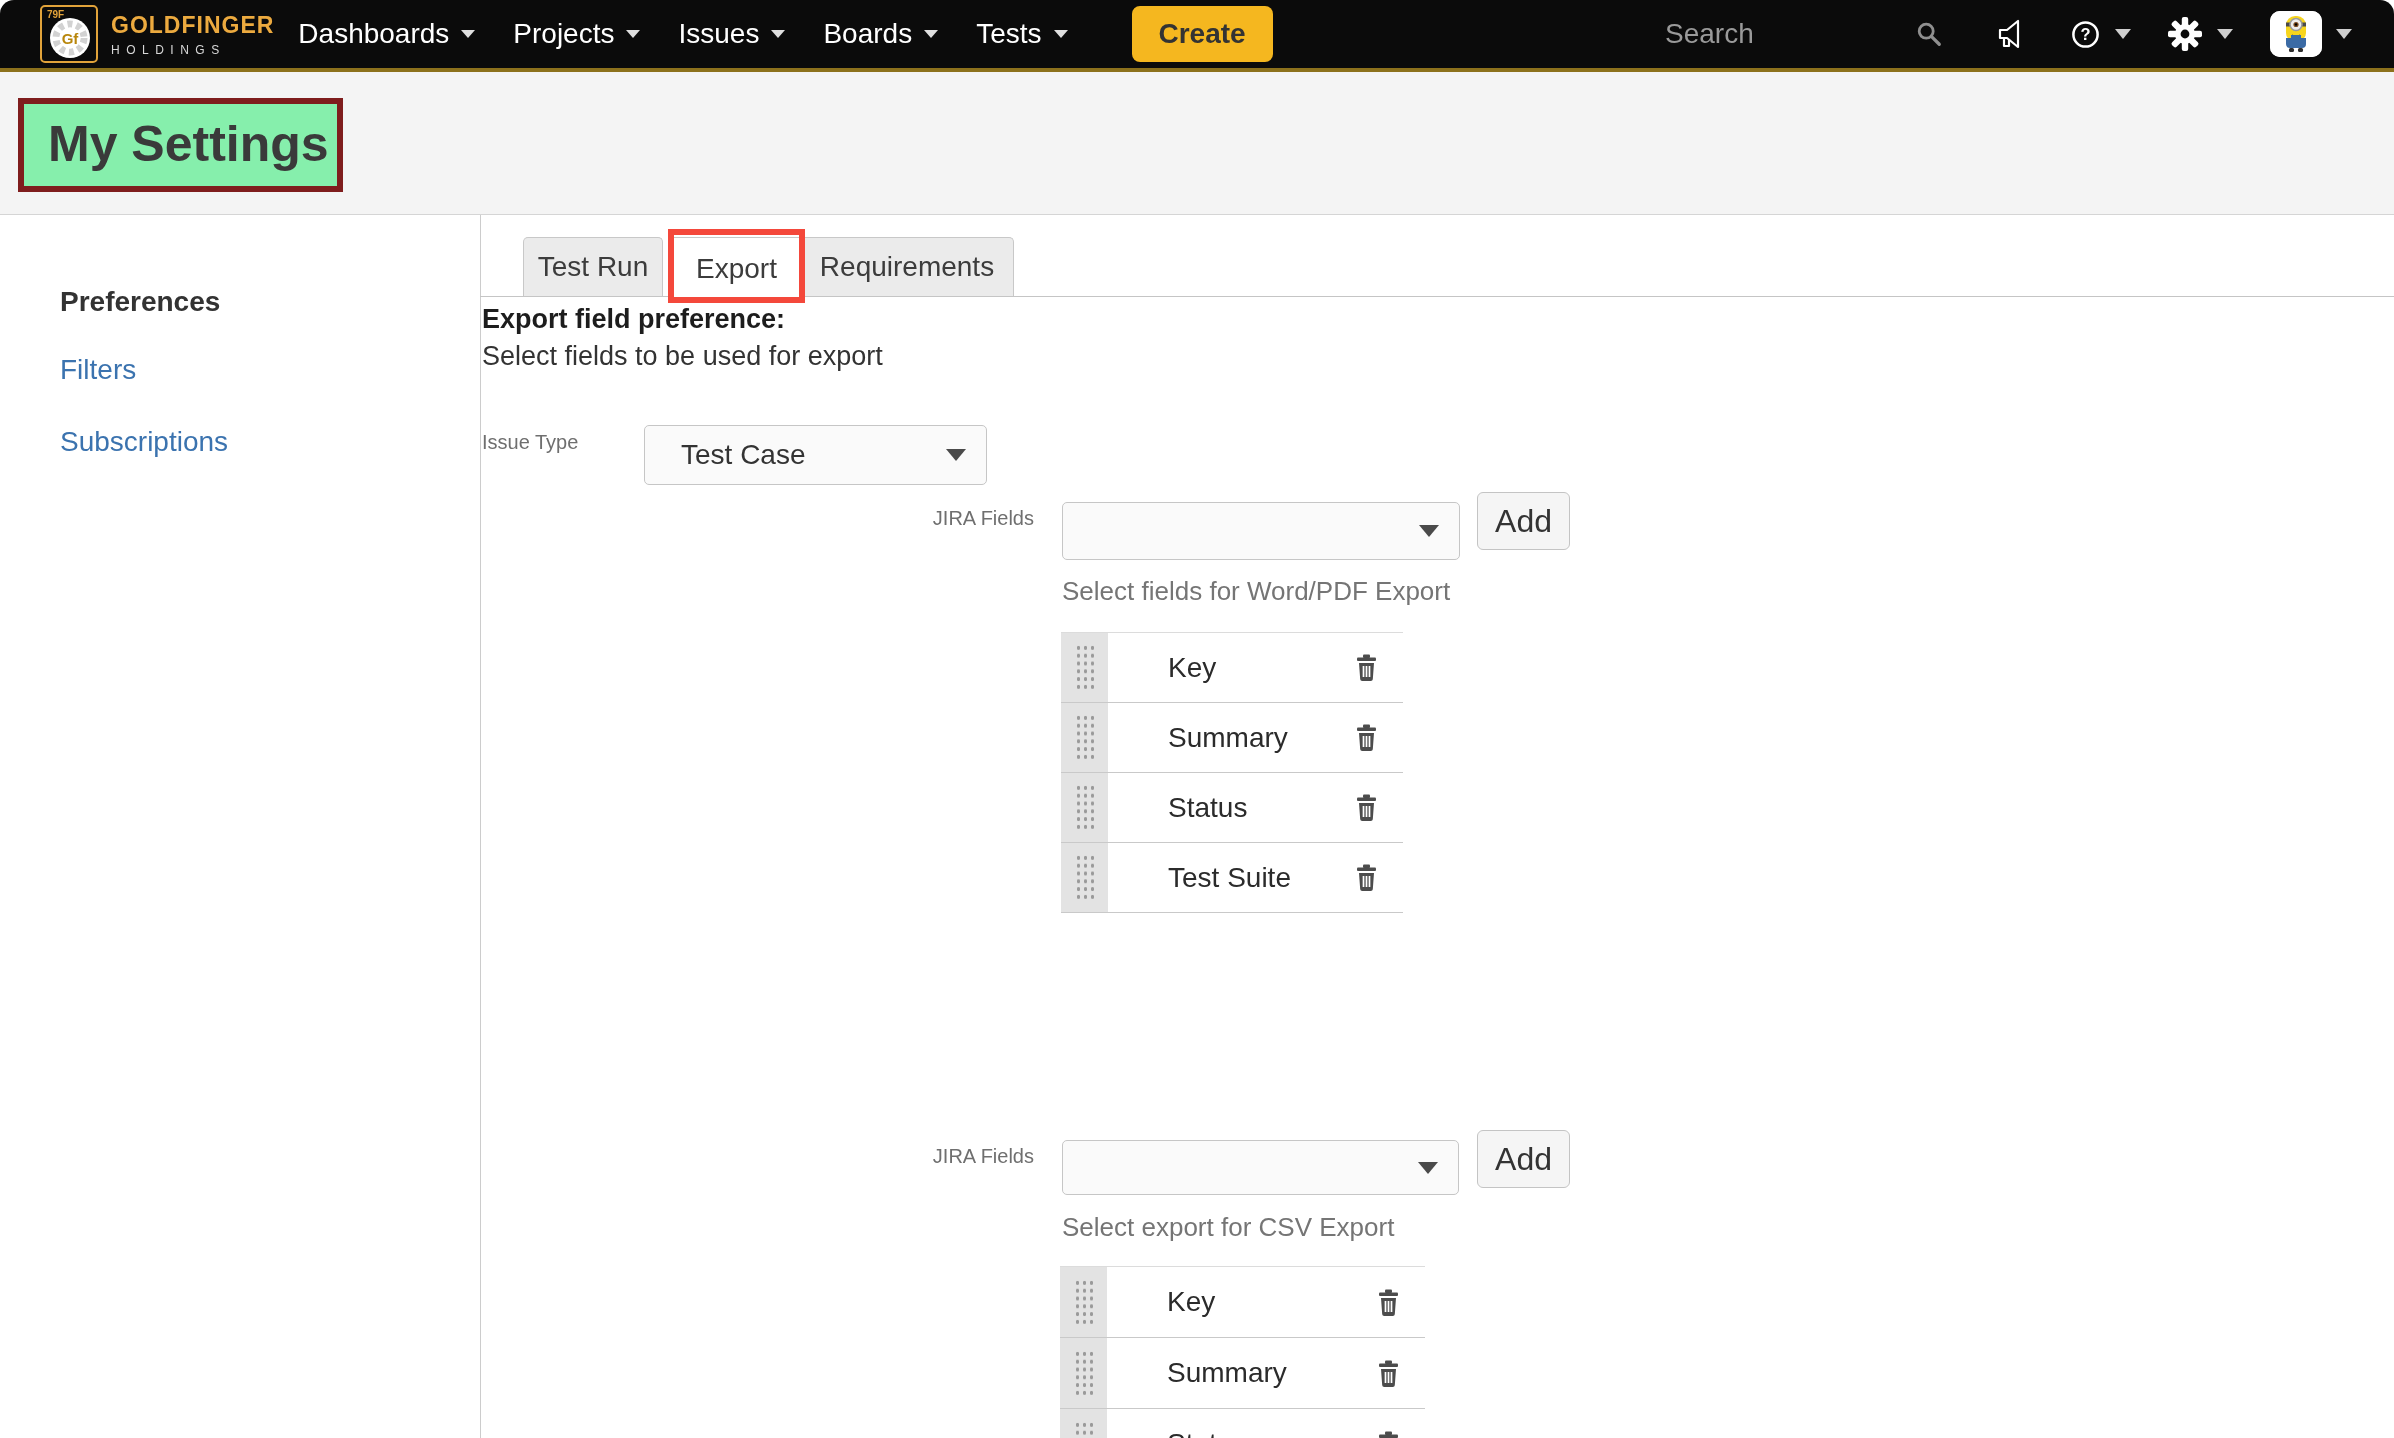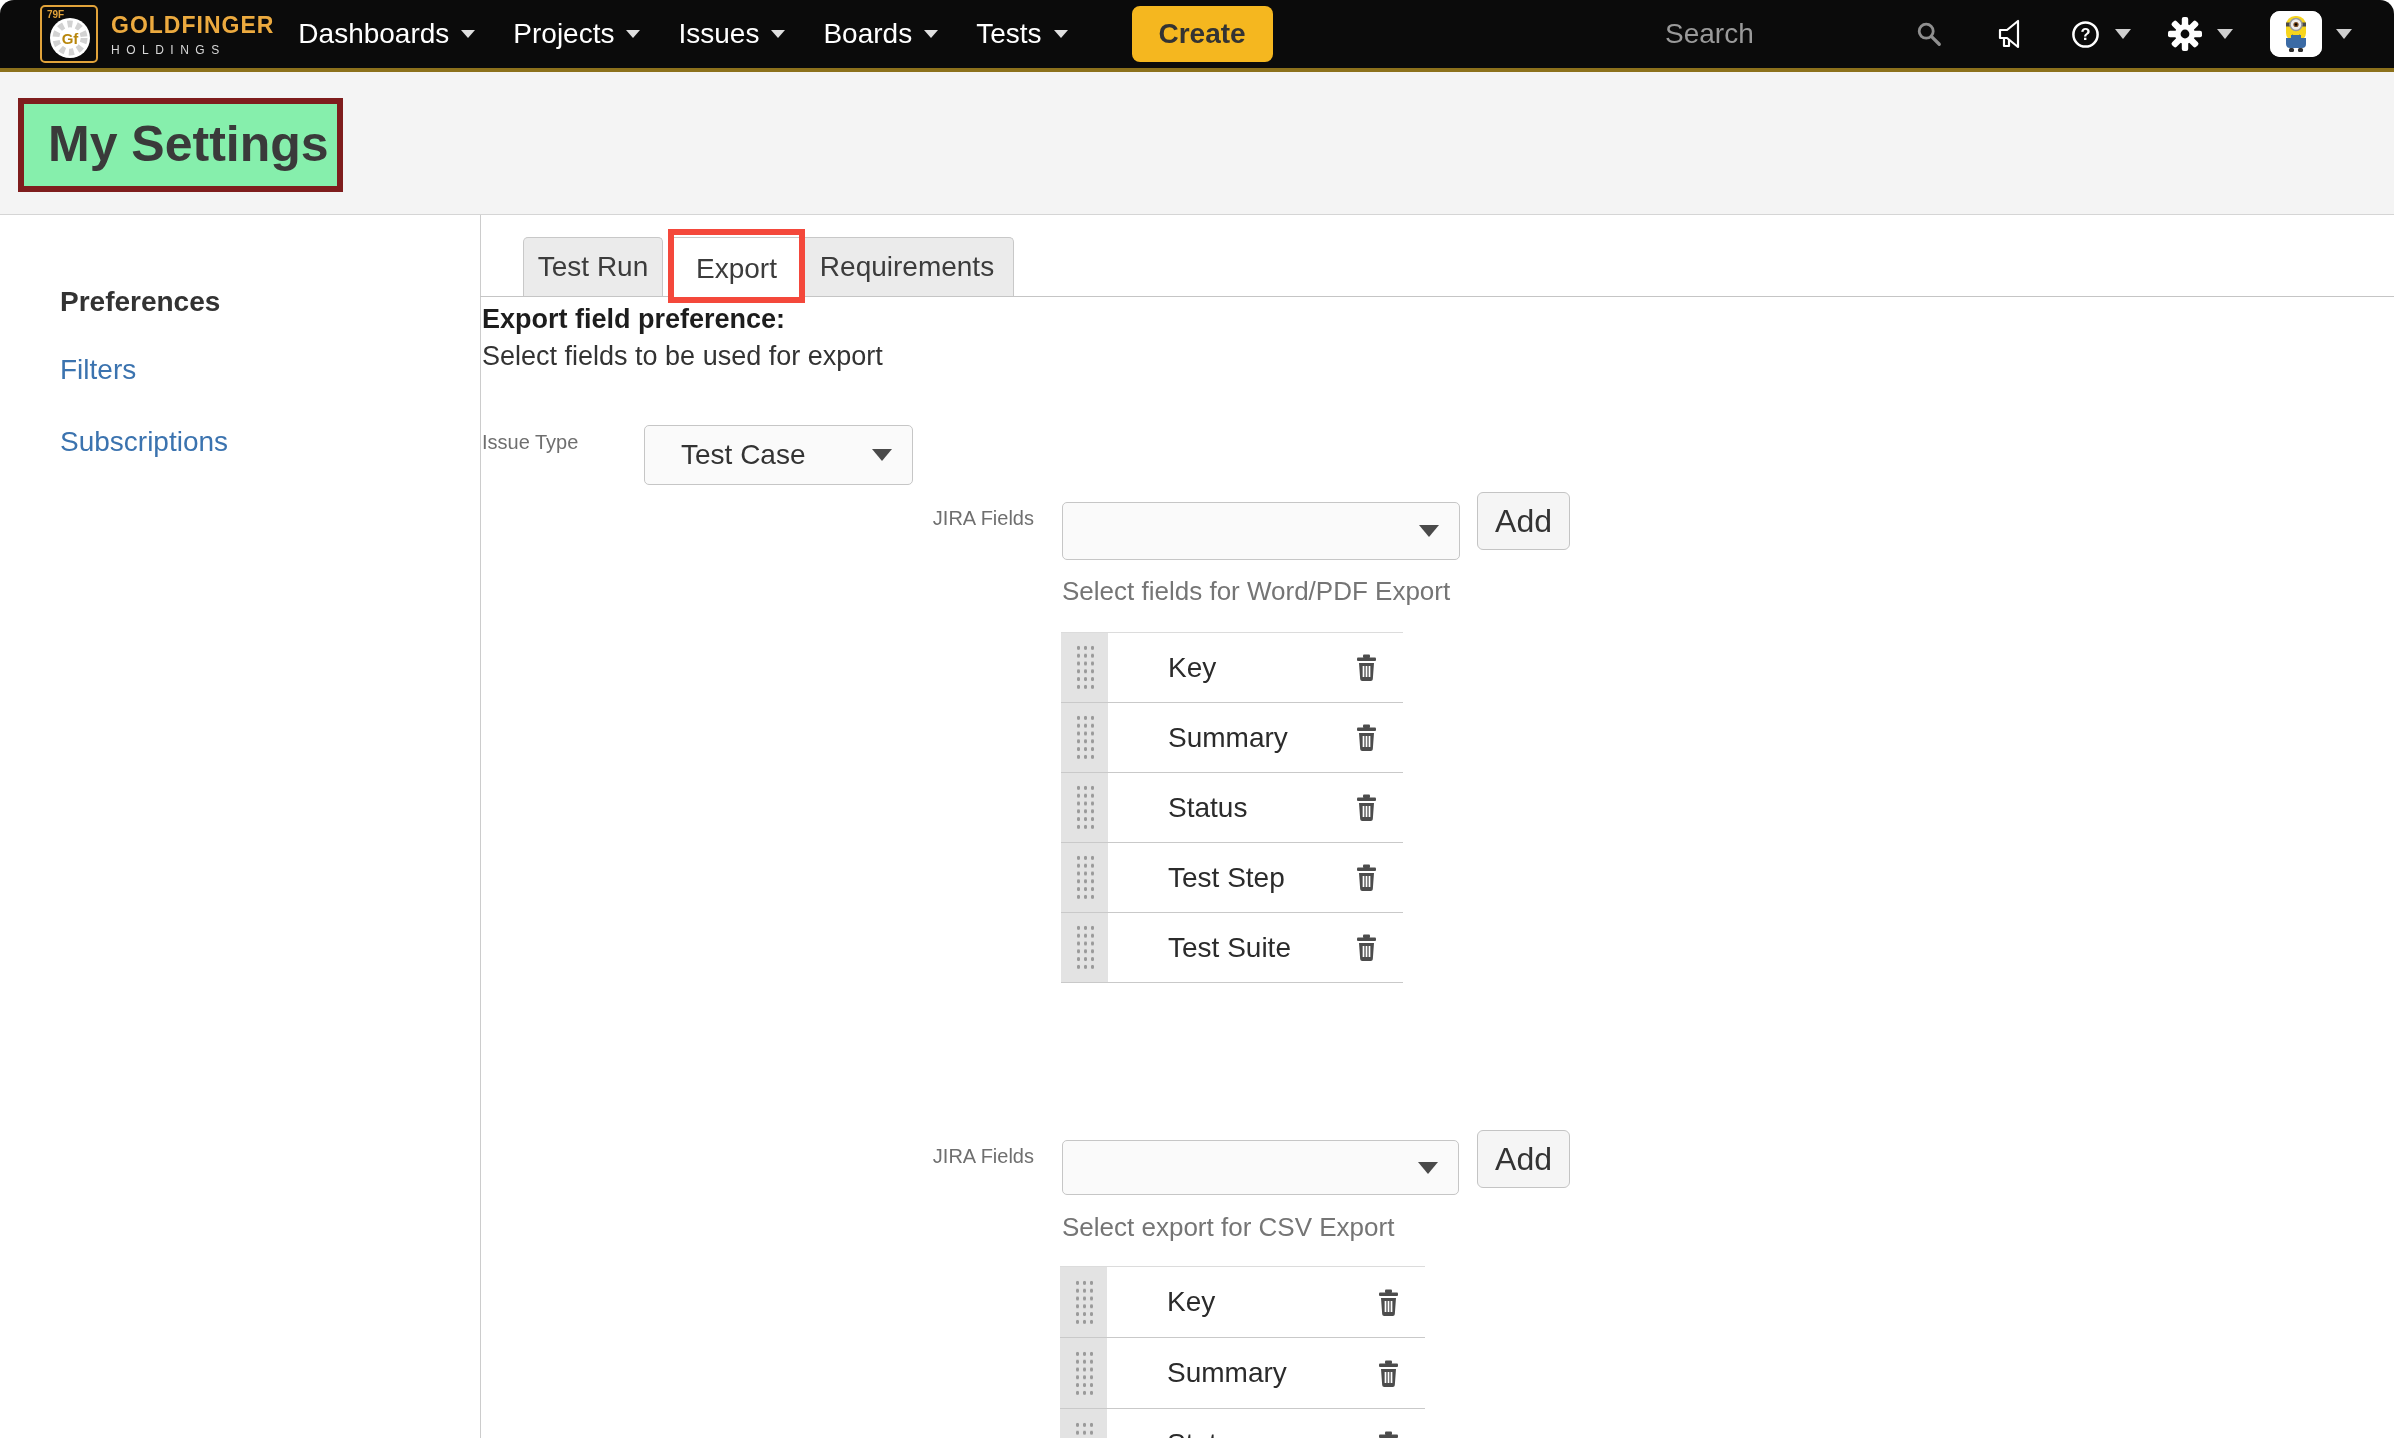--- a/index.html
+++ b/index.html
@@ -69,21 +69,21 @@
   .gray-label { font-size:20px; color:#6f6f6f; }
   .lbl-issuetype { position:absolute; left:482px; top:431px; }
   .lbl-g1 { position:absolute; left:780px; top:507px; width:254px; text-align:right; }
   .lbl-g2 { position:absolute; left:780px; top:1145px; width:254px; text-align:right; }
 
   .select { position:absolute; background:#fafafa; border:1px solid #c6c6c6; border-radius:5px;
             display:flex; align-items:center; padding:0 20px; cursor:pointer; }
   .select .val { flex:1; font-size:28px; color:#333; white-space:nowrap; overflow:hidden; }
   .caret-dd { width:0; height:0; border-left:10px solid transparent; border-right:10px solid transparent;
               border-top:12px solid #4a4a4a; flex:none; }
-  .dd-issuetype { left:644px; top:425px; width:269px; height:60px;padding-left:36px; }
+  .dd-issuetype { left:644px; top:425px; width:343px; height:60px;padding-left:36px; }
   .dd-g1 { left:1062px; top:502px; width:398px; height:58px; }
   .dd-g2 { left:1062px; top:1140px; width:397px; height:55px; }
 
   .add-btn { position:absolute; width:93px; height:58px; background:#f5f5f5; border:1px solid #c4c4c4;
              border-radius:6px; font-family:inherit; font-size:32px; color:#333; cursor:pointer; }
   .add-g1 { left:1477px; top:492px; }
   .add-g2 { left:1477px; top:1130px; }
 
   .helper { position:absolute; font-size:26px; color:#757575; }
   .helper-g1 { left:1062px; top:576px; }
@@ -310,38 +310,20 @@
             <g stroke="#ffffff" stroke-width="1.7">
               <line x1="9" y1="12" x2="9" y2="23"></line>
               <line x1="12" y1="12" x2="12" y2="23"></line>
               <line x1="15" y1="12" x2="15" y2="23"></line>
             </g>
           </svg>
         </button>
       </div>
 
 
-      <div class="frow">
-        <span class="grip">
-          <span class="grip-dots"></span>
-        </span>
-        <span class="fname">Test Step</span>
-        <button class="trash">
-          <svg width="25" height="27" viewBox="0 0 24 27">
-            <rect x="8.5" y="0.5" width="7" height="3.5" rx="1" fill="#4c4c4c"></rect>
-            <rect x="2.5" y="3.4" width="19" height="3.6" rx="1" fill="#4c4c4c"></rect>
-            <path d="M4.5 9 h15 l-1.2 16.2 a2 2 0 0 1 -2 1.8 h-8.6 a2 2 0 0 1 -2 -1.8 Z" fill="#4c4c4c"></path>
-            <g stroke="#ffffff" stroke-width="1.7">
-              <line x1="9" y1="12" x2="9" y2="23"></line>
-              <line x1="12" y1="12" x2="12" y2="23"></line>
-              <line x1="15" y1="12" x2="15" y2="23"></line>
-            </g>
-          </svg>
-        </button>
-      </div>
 
       <div class="frow">
         <span class="grip">
           <span class="grip-dots"></span>
         </span>
         <span class="fname">Test Suite</span>
         <button class="trash">
           <svg width="25" height="27" viewBox="0 0 24 27">
             <rect x="8.5" y="0.5" width="7" height="3.5" rx="1" fill="#4c4c4c"></rect>
             <rect x="2.5" y="3.4" width="19" height="3.6" rx="1" fill="#4c4c4c"></rect>

